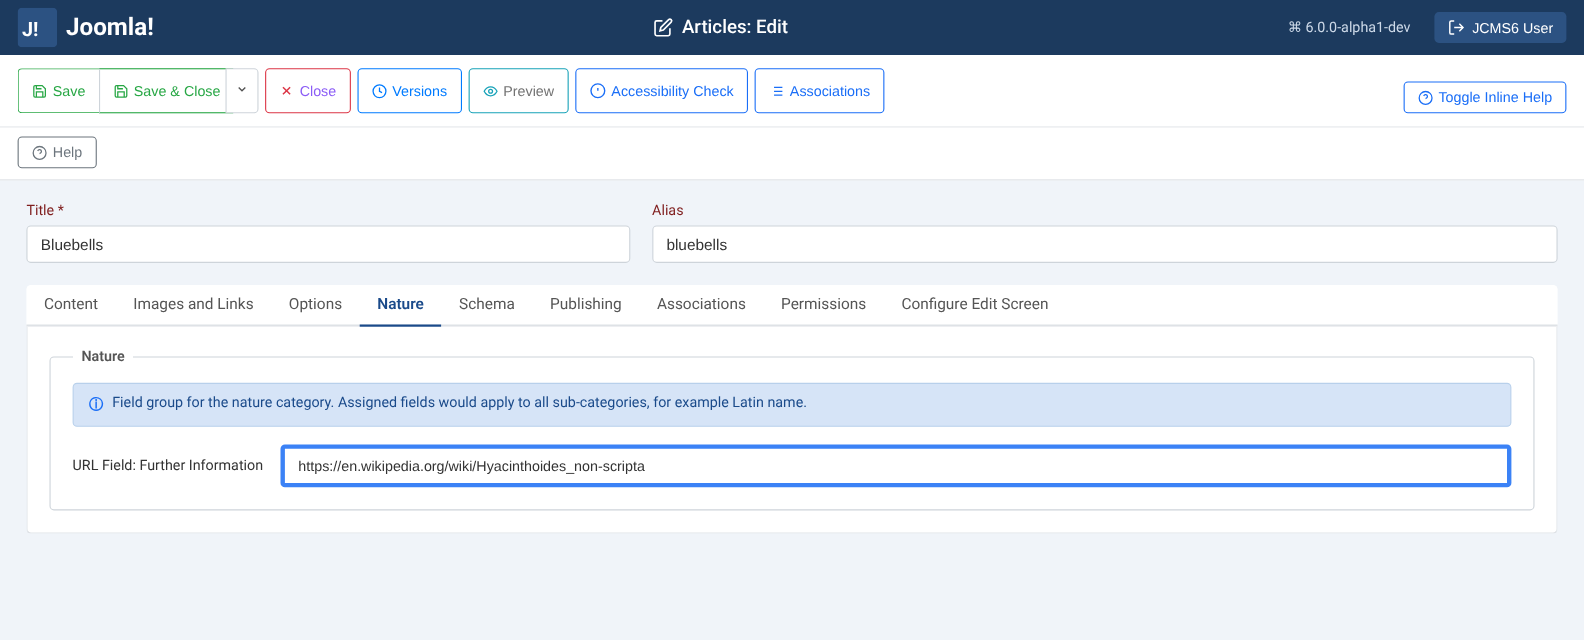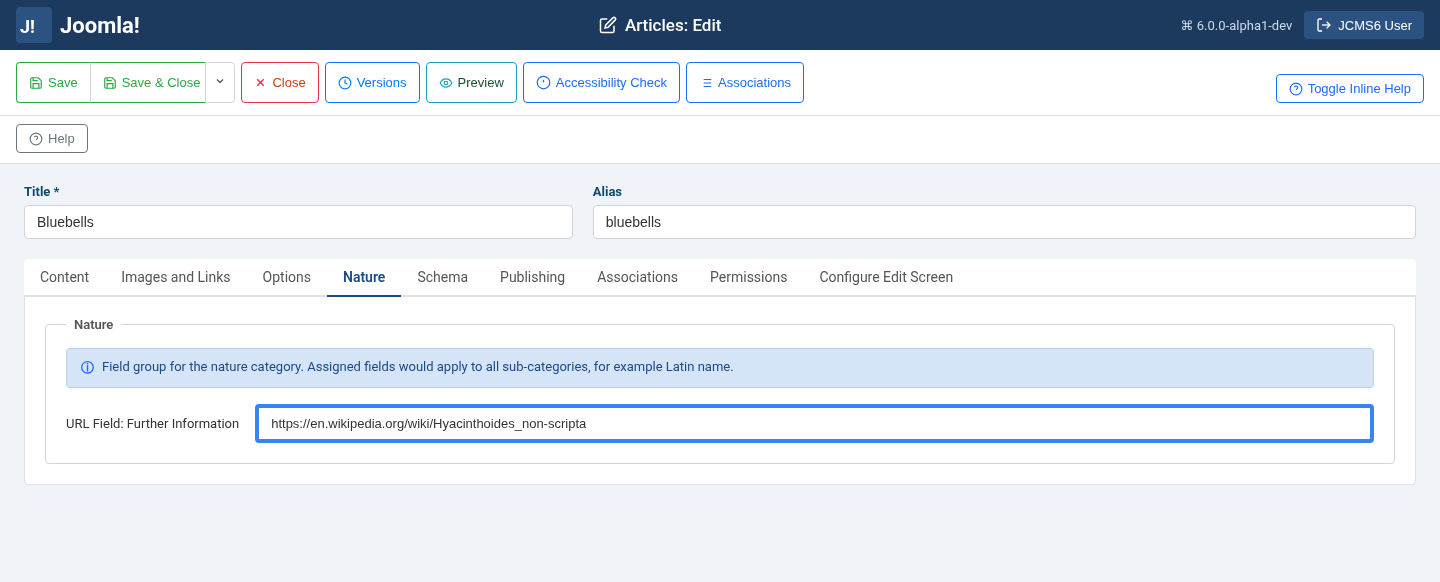--- a/index.html
+++ b/index.html
@@ -30,21 +30,21 @@
       display: flex;
       align-items: center;
       gap: 8px;
       color: #fff;
       font-size: 18px;
       font-weight: 500;
     }
     .navbar-right {
       display: flex;
       align-items: center;
-      gap: 12px;
+      gap: 22px;
       color: #cdd9e8;
       font-size: 13px;
     }
     .user-btn {
       background: #2c5282;
       color: #fff;
       border: none;
       border-radius: 4px;
       padding: 6px 12px;
       cursor: pointer;
@@ -70,22 +70,22 @@
       padding: 6px 12px;
       border: 1px solid #ced4da;
       border-radius: 4px;
       background: #fff;
       cursor: pointer;
       font-size: 13px;
       color: #333;
       white-space: nowrap;
     }
     .btn-success { border-color: #28a745; color: #28a745; }
-    .btn-danger { border-color: #dc3545; color: #c2410c; }
-    .btn-info { border-color: #17a2b8; color: #14532d; }
+    .btn-danger { border-color: #dc3545; color: #8b5cf6; }
+    .btn-info { border-color: #17a2b8; color: #737373; }
     .btn-primary { border-color: #007bff; color: #007bff; }
     .btn-secondary { border-color: #6c757d; color: #6c757d; }
     .btn-caret {
       border-left: 1px solid #ced4da;
       padding: 6px 8px;
       border-radius: 0 4px 4px 0;
       margin-left: -7px;
       background: #fff;
       cursor: pointer;
       border-top: 1px solid #ced4da;
@@ -117,22 +117,22 @@
       gap: 6px;
     }
     .form-group-title {
       flex: 1;
     }
     .form-group-alias {
       flex: 1.5;
     }
     .form-label {
       font-size: 13px;
-      font-weight: 700;
-      color: #0c4a6e;
+      font-weight: 400;
+      color: #7f1d1d;
     }
     .form-control {
       border: 1px solid #ced4da;
       border-radius: 4px;
       padding: 8px 12px;
       font-size: 14px;
       color: #333;
       background: #fff;
       width: 100%;
     }

